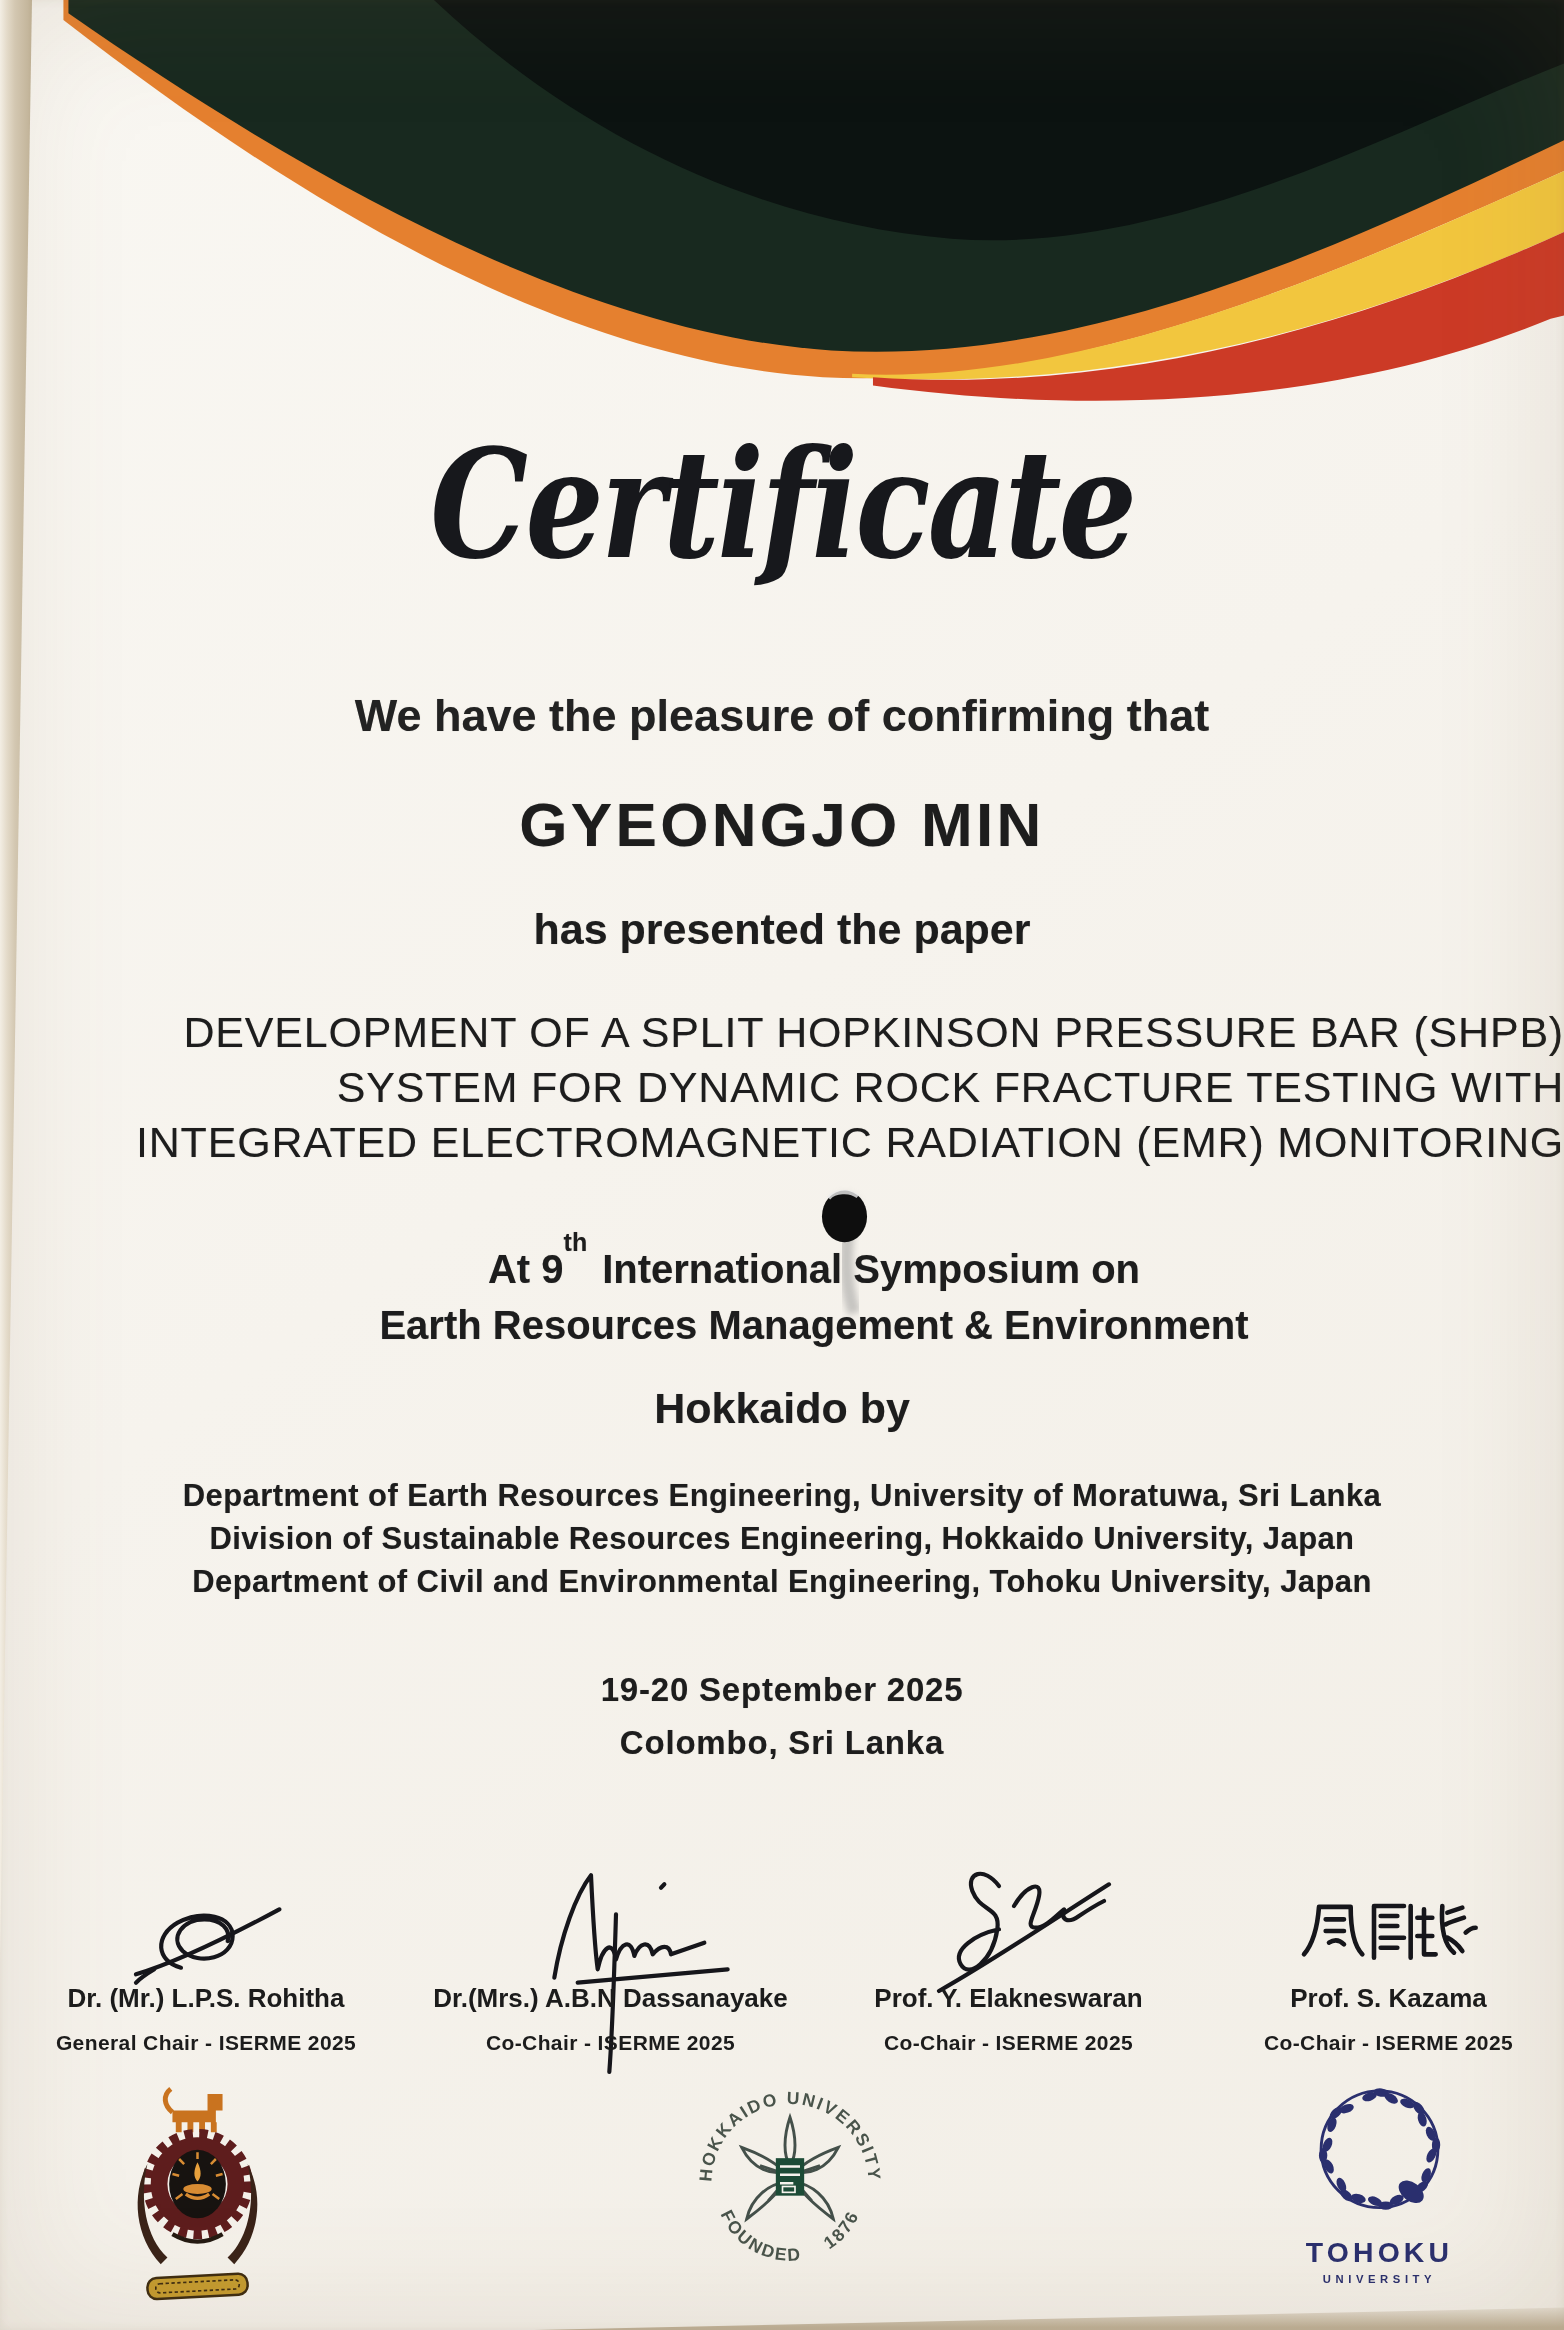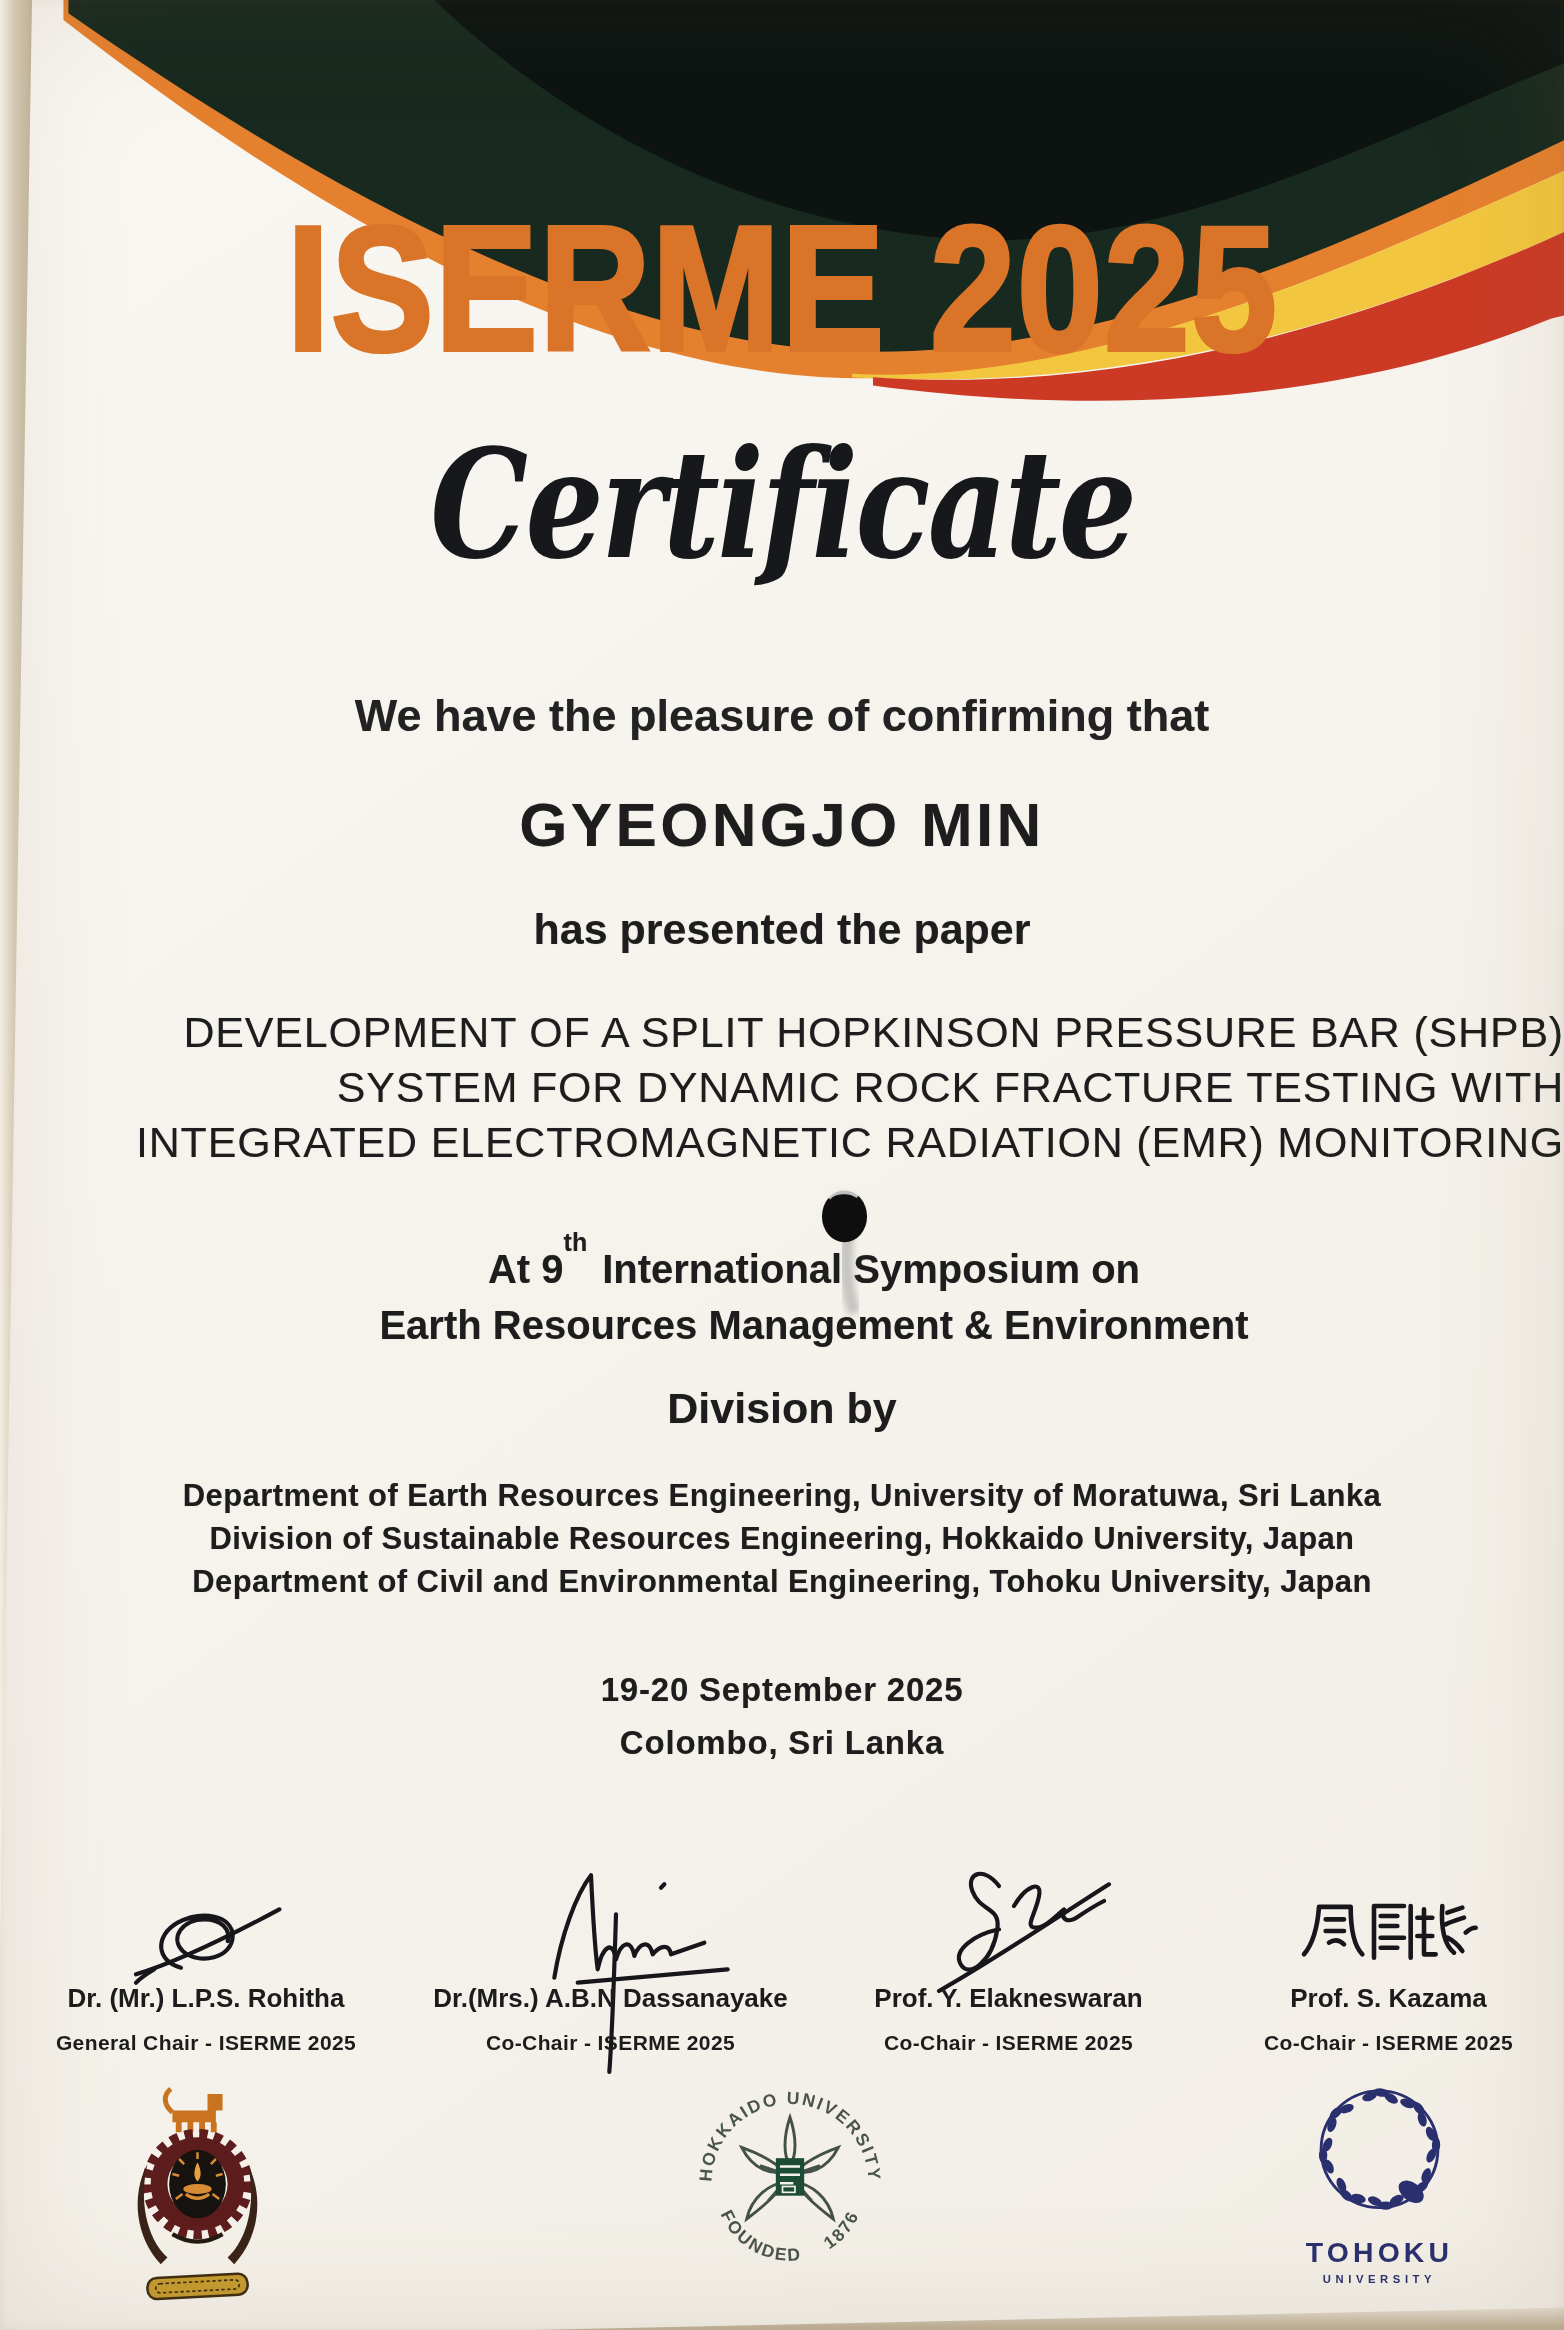--- a/index.html
+++ b/index.html
@@ -63,23 +63,20 @@
 
       <path fill="#f2c63e" d="M 1021,452 C 1336,470 1616,395 1874,278 L 1874,205 C 1596,330 1296,462 1021,448 Z"></path>
 
       <path fill="#cc3a26" d="M 1046,462 C 1366,505 1646,470 1858,382 L 1874,378 L 1874,278 C 1616,395 1336,472 1046,452 Z"></path>
 
       <path fill="#18291f" d="M 82,16 C 396,235 716,402 996,420 C 1301,438 1601,298 1874,168 L 1874,0 L 82,0 Z"></path>
 
       <path fill="#0c1311" d="M 520,0 C 700,170 920,268 1140,286 C 1400,306 1660,160 1874,76 L 1874,0 Z"></path>
     </svg>
 
-    <div class="centered event-title">
-      <span style="color: rgb(217, 116, 40);">ISERME 2025</span>
-    </div>
 
     <div class="centered script-heading">
       <span>Certificate</span>
     </div>
 
     <div class="centered confirm-line ink">We have the pleasure of confirming that</div>
 
     <div class="centered recipient ink">GYEONGJO MIN</div>
 
     <div class="centered presented ink">has presented the paper</div>
@@ -100,21 +97,21 @@
       <ellipse cx="47" cy="38" rx="18" ry="14" fill="#bdbdbd" opacity=".6" filter="url(#pinblur)"></ellipse>
       <ellipse cx="46" cy="52" rx="27" ry="31" fill="#0e0e0e"></ellipse>
       <path d="M27,30 C34,22 52,20 62,28" stroke="#ececec" stroke-width="5" fill="none" opacity=".8"></path>
     </svg>
 
     <div class="centered symposium ink">
       <span class="line"><span>At 9</span><sup>th</sup><span>International Symposium on</span></span>
       <span class="line">Earth Resources Management &amp; Environment</span>
     </div>
 
-    <div class="centered organized ink">Division by</div>
+    <div class="centered organized ink">Hokkaido by</div>
 
     <div class="centered organizers ink">
       <span>Department of Earth Resources Engineering, University of Moratuwa, Sri Lanka</span>
       <span>Division of Sustainable Resources Engineering, Hokkaido University, Japan</span>
       <span>Department of Civil and Environmental Engineering, Tohoku University, Japan</span>
     </div>
 
     <div class="centered event-when ink">
       <span>19-20 September 2025</span>
       <span>Colombo, Sri Lanka</span>

